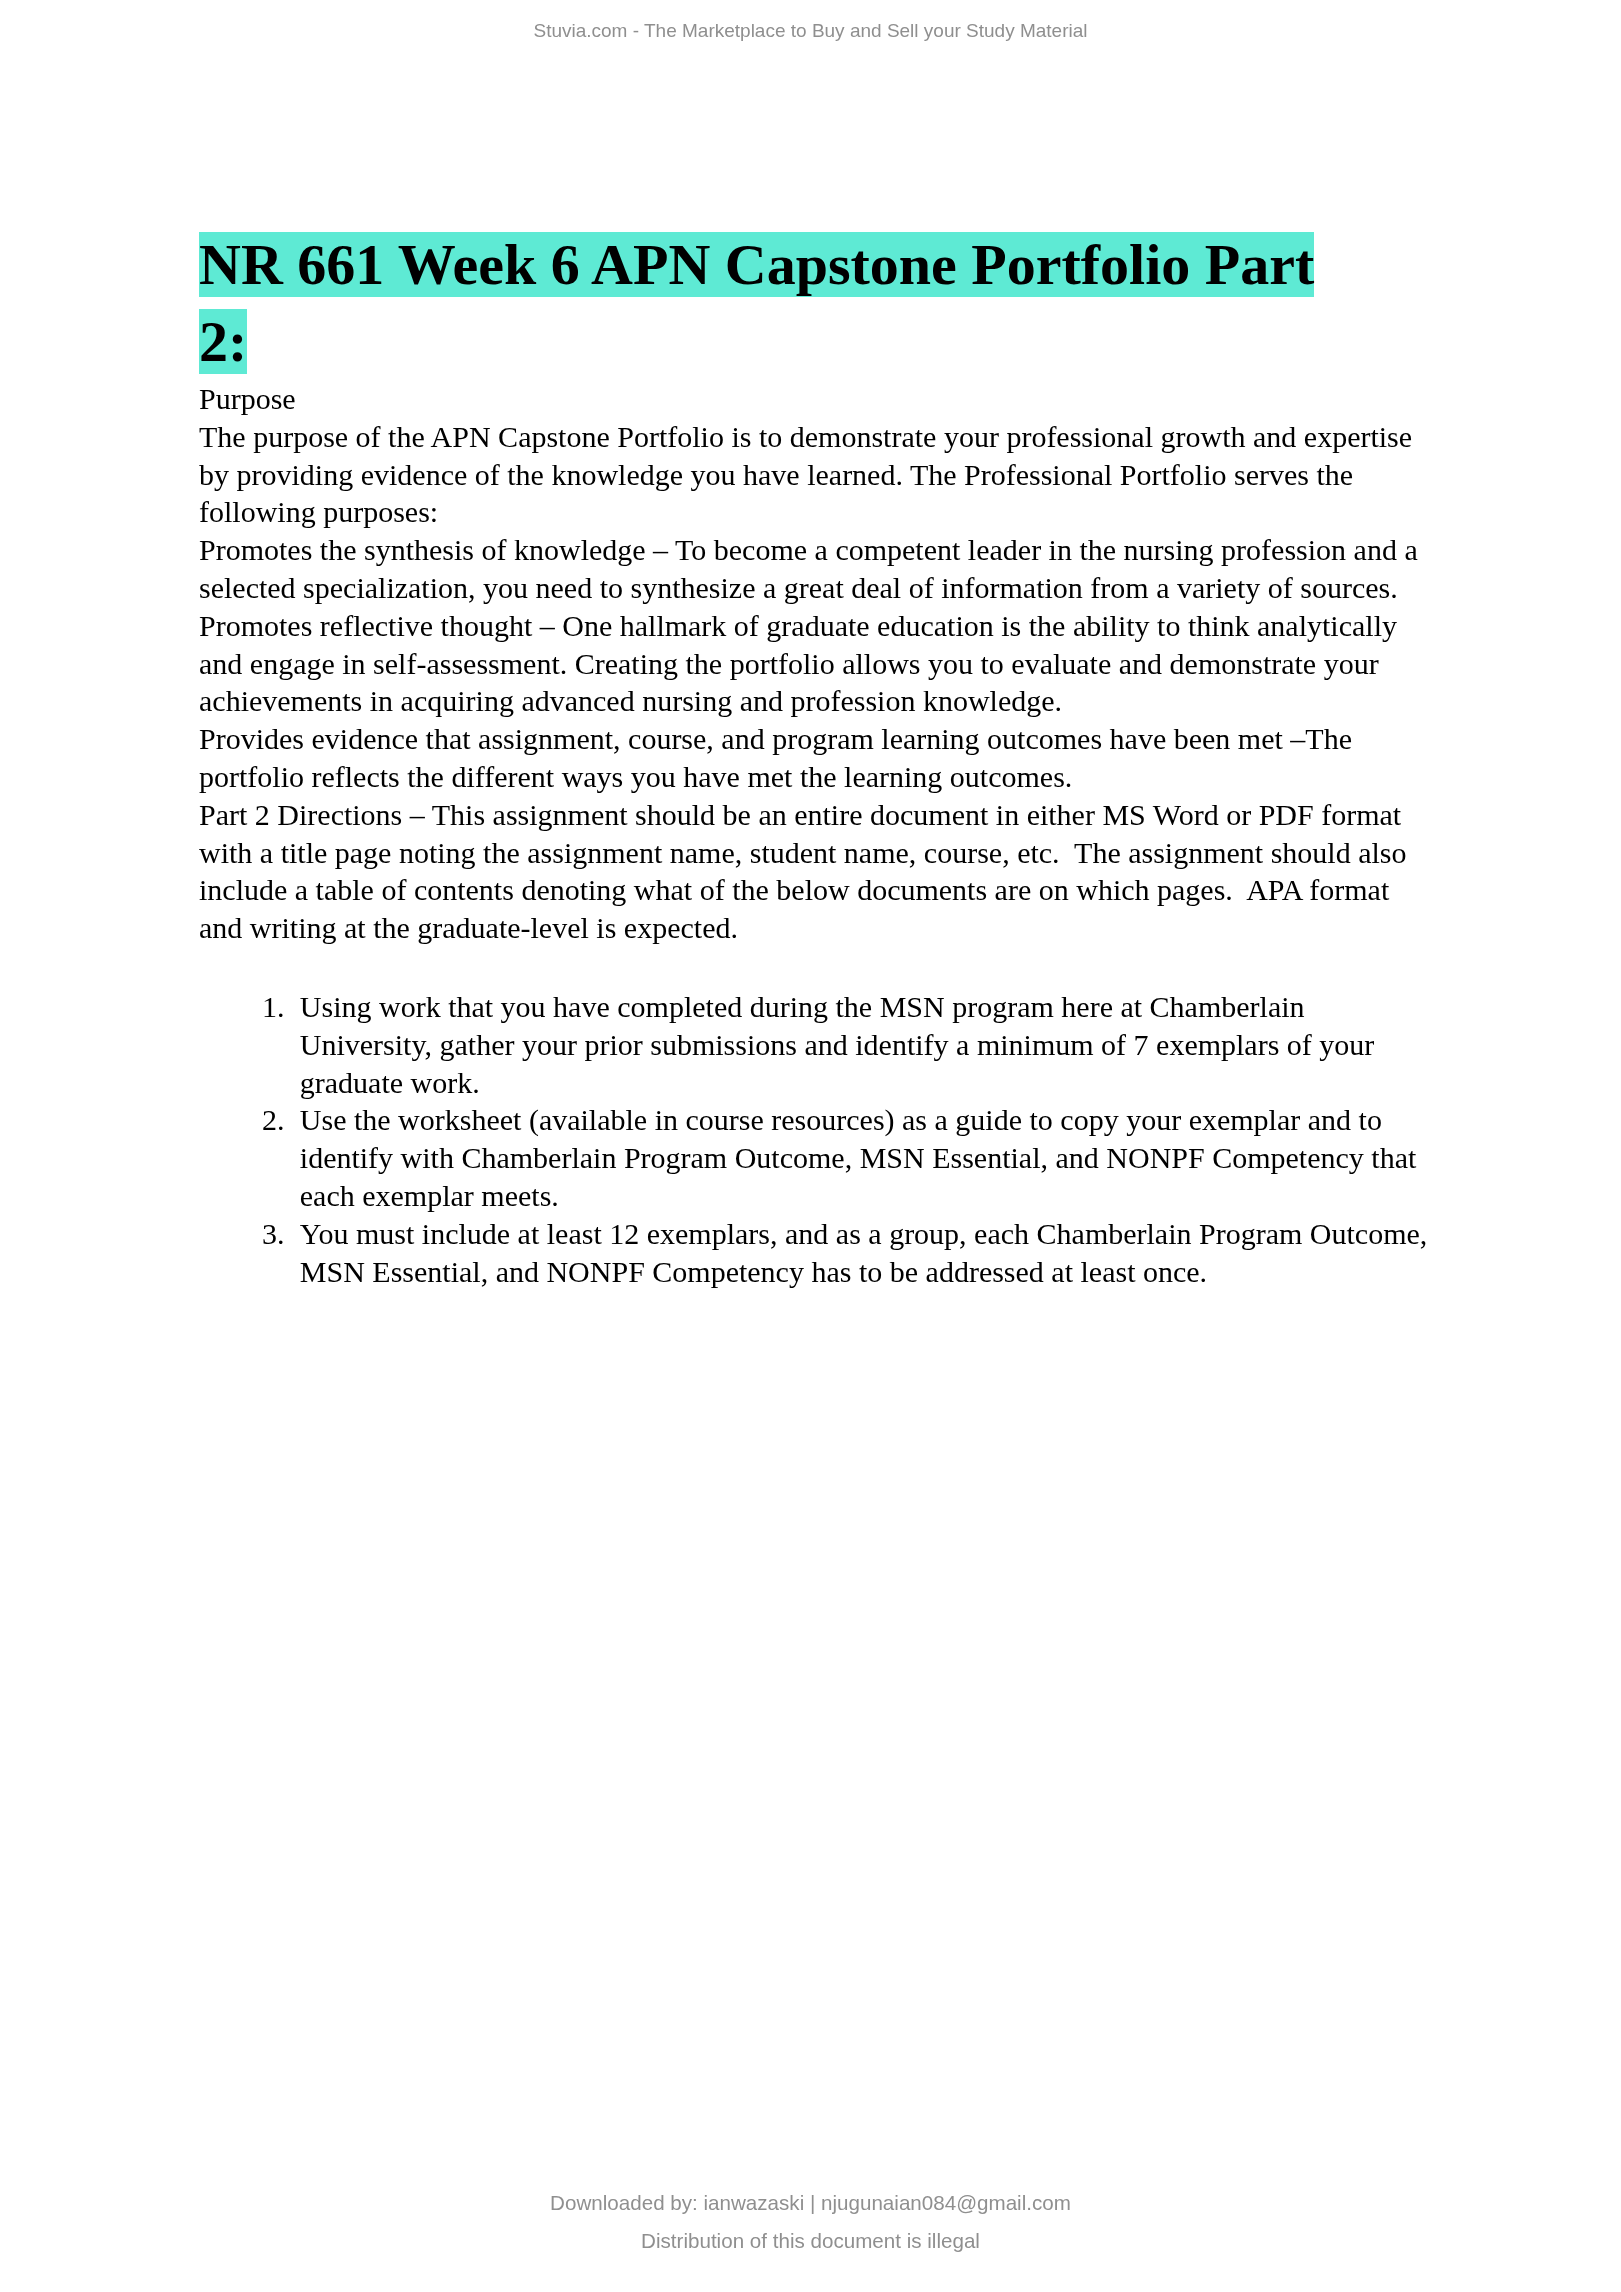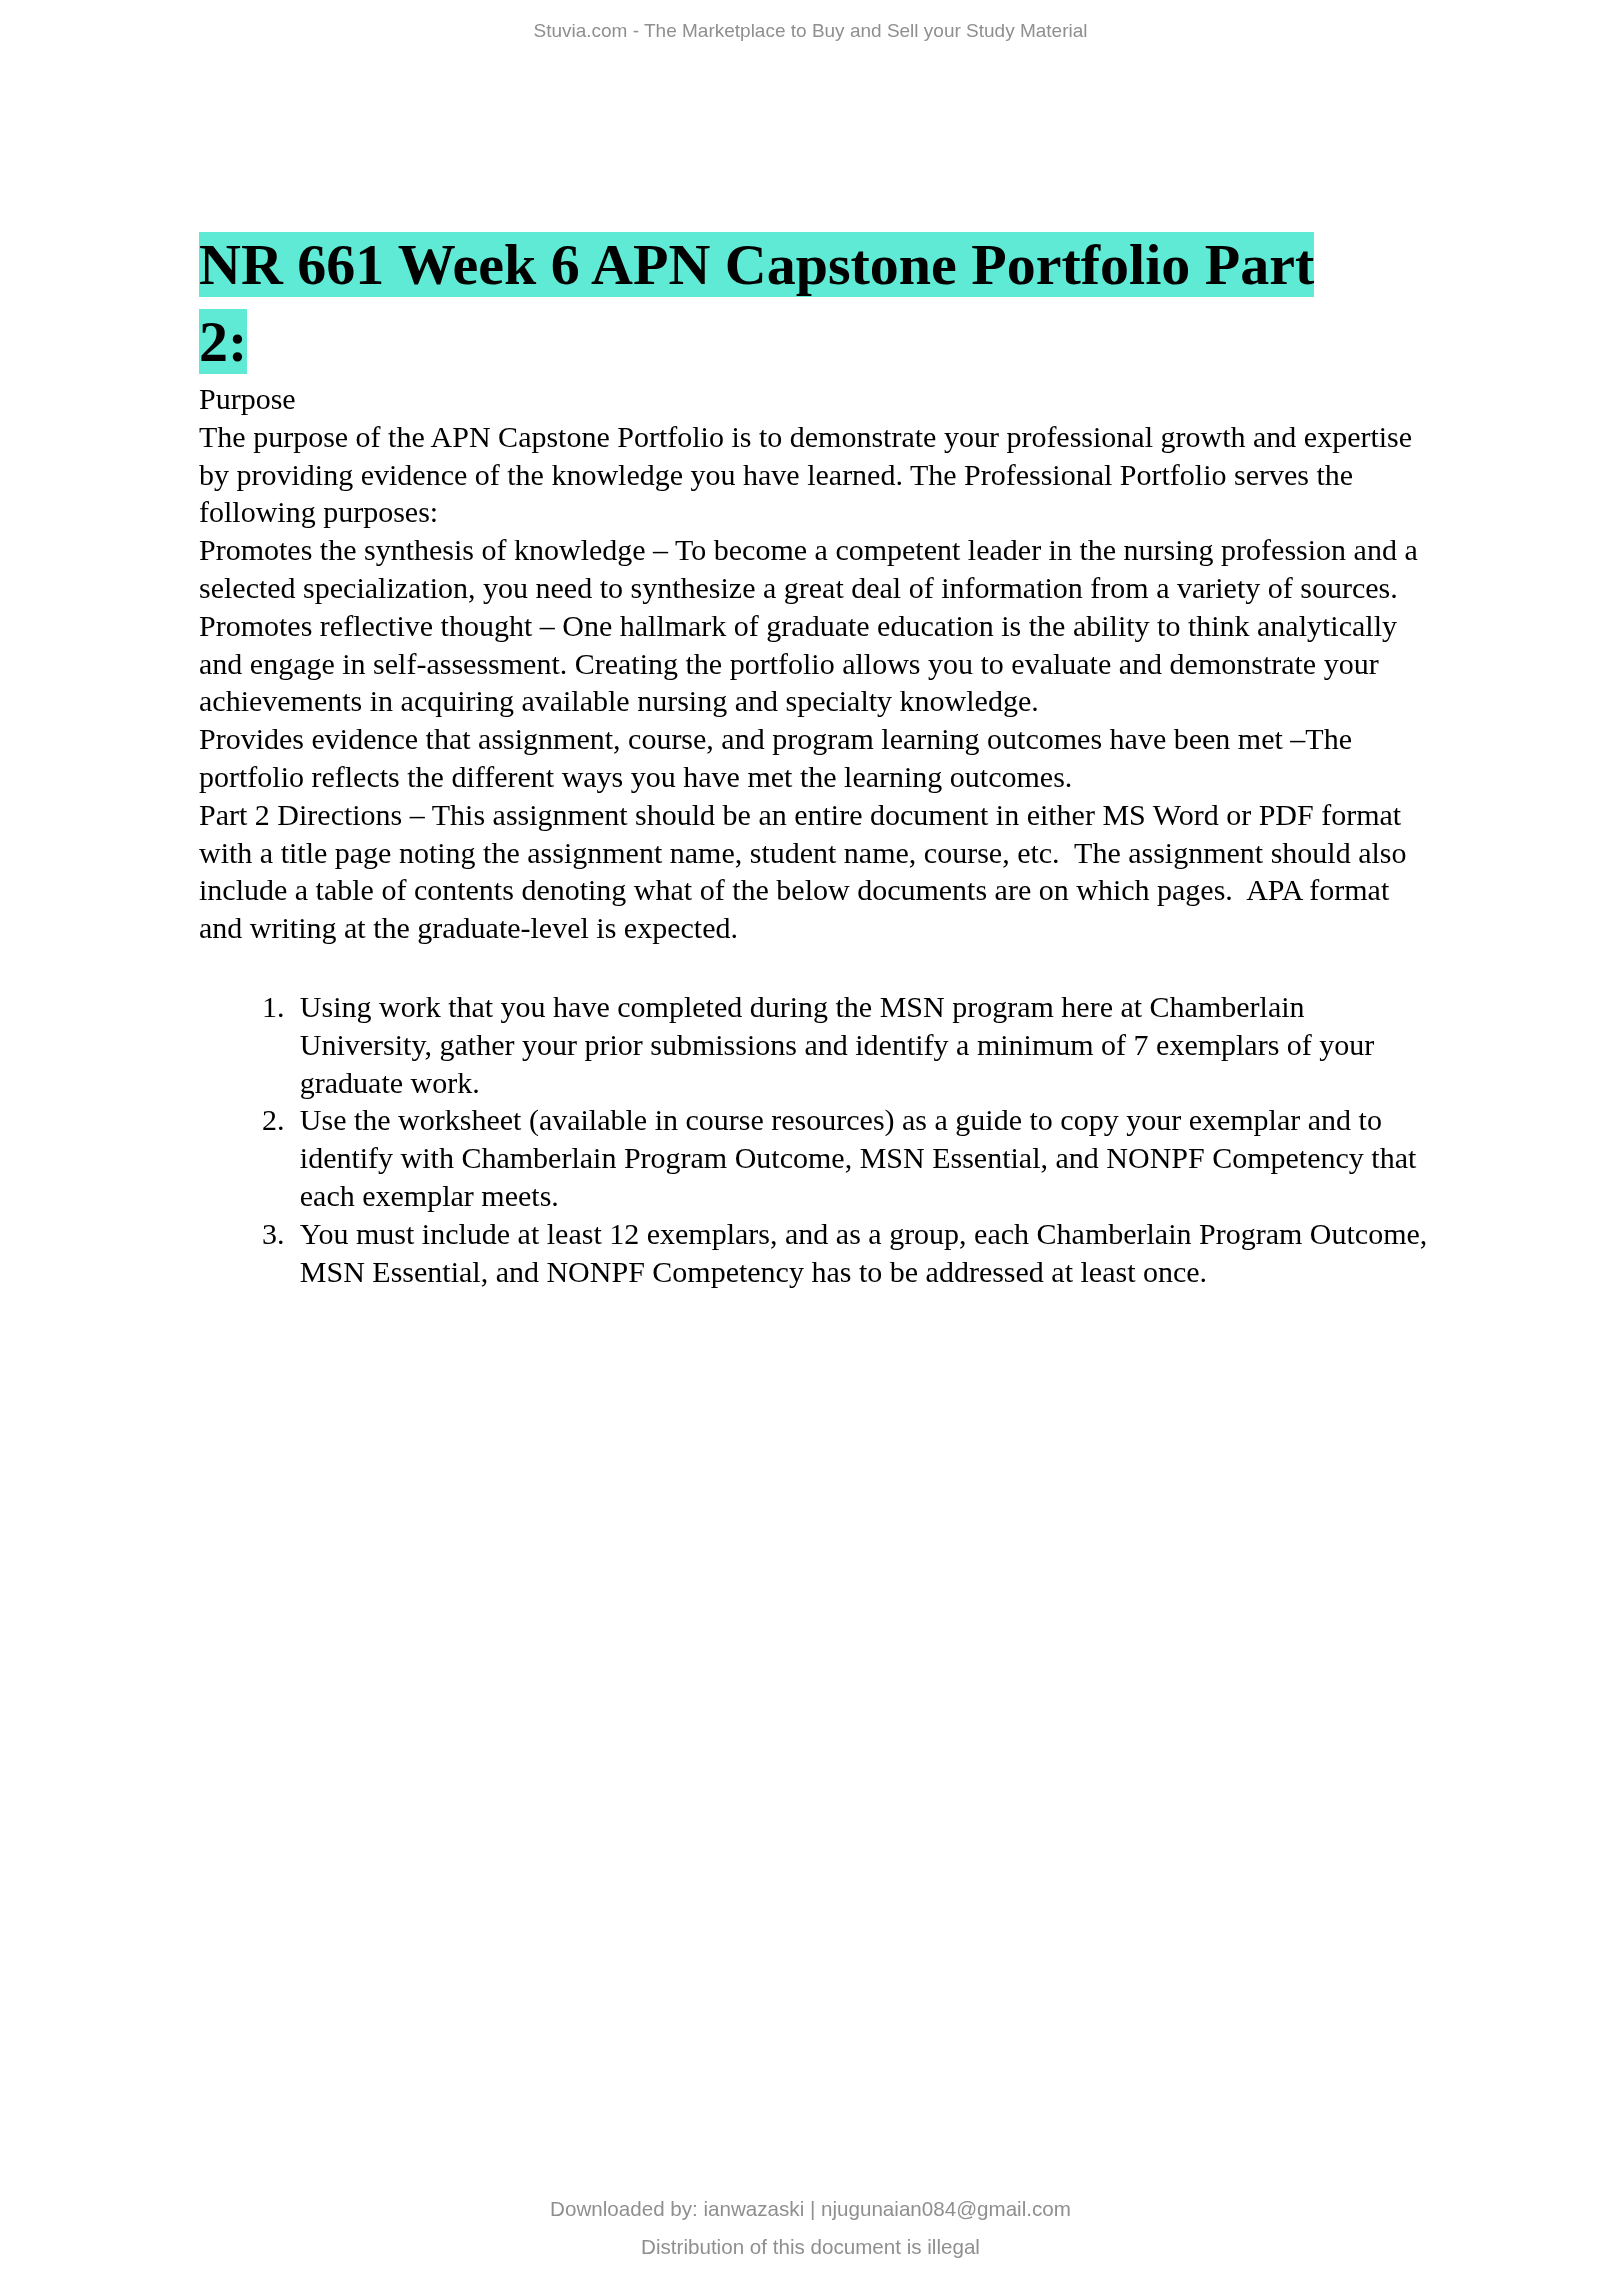--- a/index.html
+++ b/index.html
@@ -57,21 +57,21 @@
       margin: 41px 0 0 0;
       padding-left: 93px;
       font-size: 30px;
       line-height: 1.26;
       list-style-type: decimal;
     }
     ol.items li { padding-left: 7.8px; }
 
     .doc-footer {
       position: absolute;
-      bottom: 27px;
+      bottom: 33px;
       left: 0;
       width: 100%;
       text-align: center;
       font-family: "Liberation Sans", sans-serif;
       font-size: 20.6px;
       color: #8f8f8f;
       line-height: 1.85;
     }
   </style>
 </head>
@@ -84,21 +84,21 @@
   <div class="content">
 
     <h1 class="doc-title"><span class="hl">NR 661 Week 6 APN Capstone Portfolio Part</span><br><span class="hl">2:</span></h1>
 
     <p class="para purpose-heading">Purpose</p>
 
     <p class="para mt-1line">The purpose of the APN Capstone Portfolio is to demonstrate your professional growth and expertise by providing evidence of the knowledge you have learned. The Professional Portfolio serves the following purposes:</p>
 
     <p class="para mt-3line">Promotes the synthesis of knowledge – To become a competent leader in the nursing profession and a selected specialization, you need to synthesize a great deal of information from a variety of sources.</p>
 
-    <p class="para mt-1line">Promotes reflective thought – One hallmark of graduate education is the ability to think analytically and engage in self-assessment. Creating the portfolio allows you to evaluate and demonstrate your achievements in acquiring available nursing and specialty knowledge.</p>
+    <p class="para mt-1line">Promotes reflective thought – One hallmark of graduate education is the ability to think analytically and engage in self-assessment. Creating the portfolio allows you to evaluate and demonstrate your achievements in acquiring advanced nursing and profession knowledge.</p>
 
     <p class="para mt-1line">Provides evidence that assignment, course, and program learning outcomes have been met –The portfolio reflects the different ways you have met the learning outcomes.</p>
 
     <p class="para mt-1line">Part 2 Directions – This assignment should be an entire document in either MS Word or PDF format with a title page noting the assignment name, student name, course, etc.&nbsp; The assignment should also include a table of contents denoting what of the below documents are on which pages.&nbsp; APA format and writing at the graduate-level is expected.</p>
 
 
     <ol class="items">
       <li>Using work that you have completed during the MSN program here at Chamberlain University, gather your prior submissions and identify a minimum of 7 exemplars of your graduate work.</li>
       <li>Use the worksheet (available in course resources) as a guide to copy your exemplar and to identify with Chamberlain Program Outcome, MSN Essential, and NONPF Competency that each exemplar meets.</li>
       <li>You must include at least 12 exemplars, and as a group, each Chamberlain Program Outcome, MSN Essential, and NONPF Competency has to be addressed at least once.</li>

